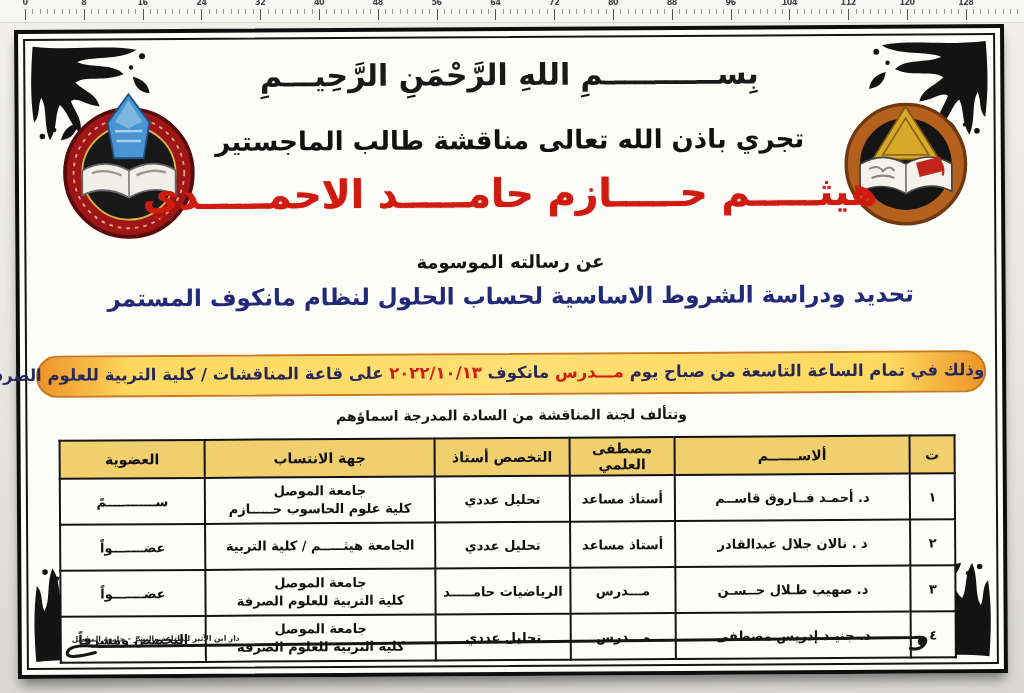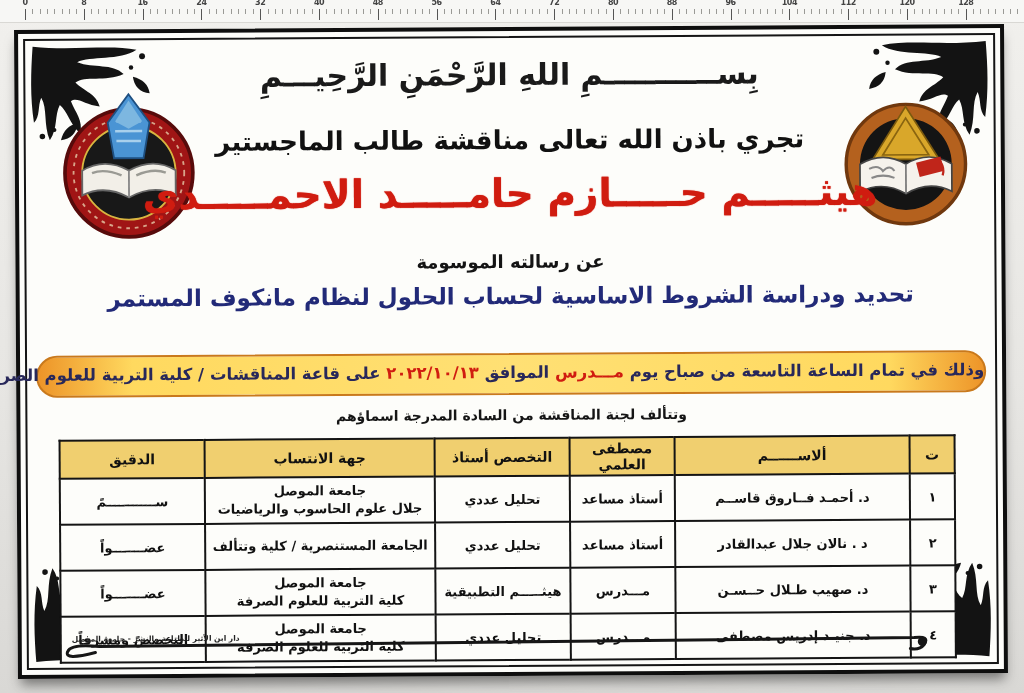--- a/index.html
+++ b/index.html
@@ -168,75 +168,75 @@
     <path d="M90,62 q4,6 2,12" stroke="#c0251a" stroke-width="2" fill="none"></path>
   </svg>
 
   <div class="abs bismillah">بِســـــــــــمِ اللهِ الرَّحْمَنِ الرَّحِيـــمِ</div>
   <div class="abs announce">تجري باذن الله تعالى مناقشة طالب الماجستير</div>
   <div class="abs student-name">هيثـــــم حـــــازم حامـــــد الاحمـــــدي</div>
   <div class="abs thesis-intro">عن رسالته الموسومة</div>
   <div class="abs thesis-title">تحديد ودراسة الشروط الاساسية لحساب الحلول لنظام مانكوف المستمر</div>
 
   <div class="band">
-    <span>وذلك في تمام الساعة التاسعة من صباح يوم </span><span class="red">مـــدرس</span><span> الموافق </span><span class="red">٢٠٢٢/١٠/١٣</span><span> على قاعة المناقشات / كلية التربية للعلوم الصرفة</span>
+    <span>وذلك في تمام الساعة التاسعة من صباح يوم </span><span class="red">مـــدرس</span><span> مانكوف </span><span class="red">٢٠٢٢/١٠/١٣</span><span> على قاعة المناقشات / كلية التربية للعلوم الصرفة</span>
   </div>
 
   <div class="abs committee-intro">وتتألف لجنة المناقشة من السادة المدرجة اسماؤهم</div>
 
   <table class="committee">
     <colgroup>
       <col style="width:45px">
         <col style="width:235px">
         <col style="width:105px">
       <col style="width:135px">
         <col style="width:230px">
         <col style="width:145px">
     </colgroup>
     <thead>
       <tr>
         <th>ت</th>
         <th>ألاســــــم</th>
         <th>مصطفى العلمي</th>
         <th>التخصص أستاذ</th>
         <th>جهة الانتساب</th>
-        <th>الدقيق</th>
+        <th>العضوية</th>
       </tr>
     </thead>
     <tbody>
 
         <tr style="--i: 0;">
           <td class="c-no">١</td>
           <td class="c-name">د. أحمـد فــاروق قاســم</td>
           <td>أستاذ مساعد</td>
           <td>تحليل عددي</td>
           <td class="c-aff">
             <span>جامعة الموصل</span>
-            <span>جلال علوم الحاسوب والرياضيات</span>
+            <span>كلية علوم الحاسوب حـــــازم</span>
           </td>
           <td class="c-mem">ســـــــــــمً</td>
         </tr>
 
         <tr style="--i: 1;">
           <td class="c-no">٢</td>
           <td class="c-name">د . نالان جلال عبدالقادر</td>
           <td>أستاذ مساعد</td>
           <td>تحليل عددي</td>
           <td class="c-aff">
-            <span>الجامعة المستنصرية / كلية وتتألف</span>
+            <span>الجامعة هيثـــــم / كلية التربية</span>
             <span></span>
           </td>
           <td class="c-mem">عضـــــــواً</td>
         </tr>
 
         <tr style="--i: 2;">
           <td class="c-no">٣</td>
           <td class="c-name">د. صهيب طـلال حــسـن</td>
           <td>مـــدرس</td>
-          <td>هيثـــــم التطبيقية</td>
+          <td>الرياضيات حامـــــد</td>
           <td class="c-aff">
             <span>جامعة الموصل</span>
             <span>كلية التربية للعلوم الصرفة</span>
           </td>
           <td class="c-mem">عضـــــــواً</td>
         </tr>
 
         <tr style="--i: 3;">
           <td class="c-no">٤</td>
           <td class="c-name">د. جنيـد إدريس مصطفى</td>

